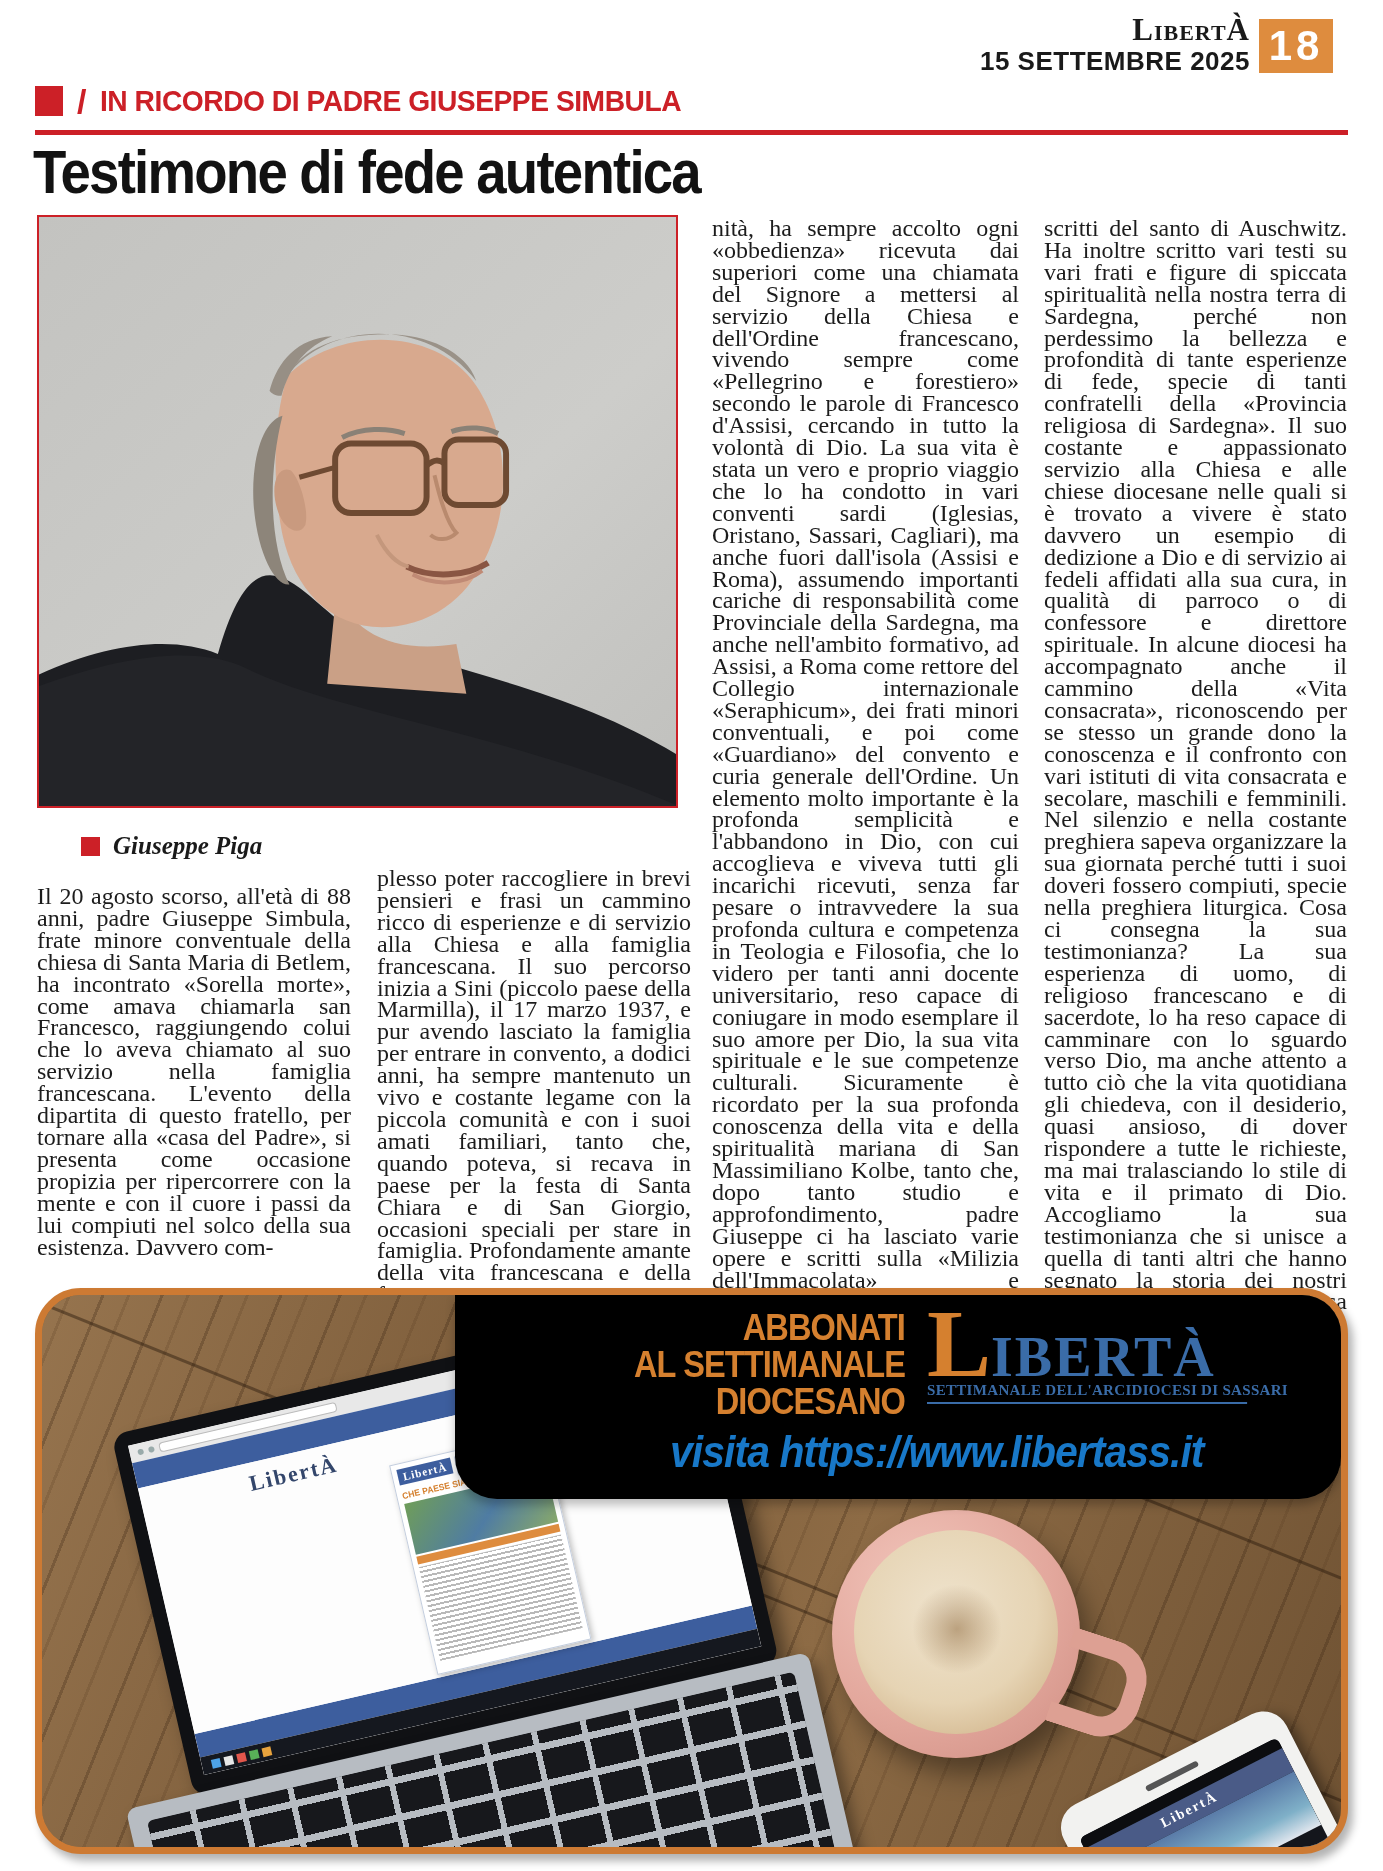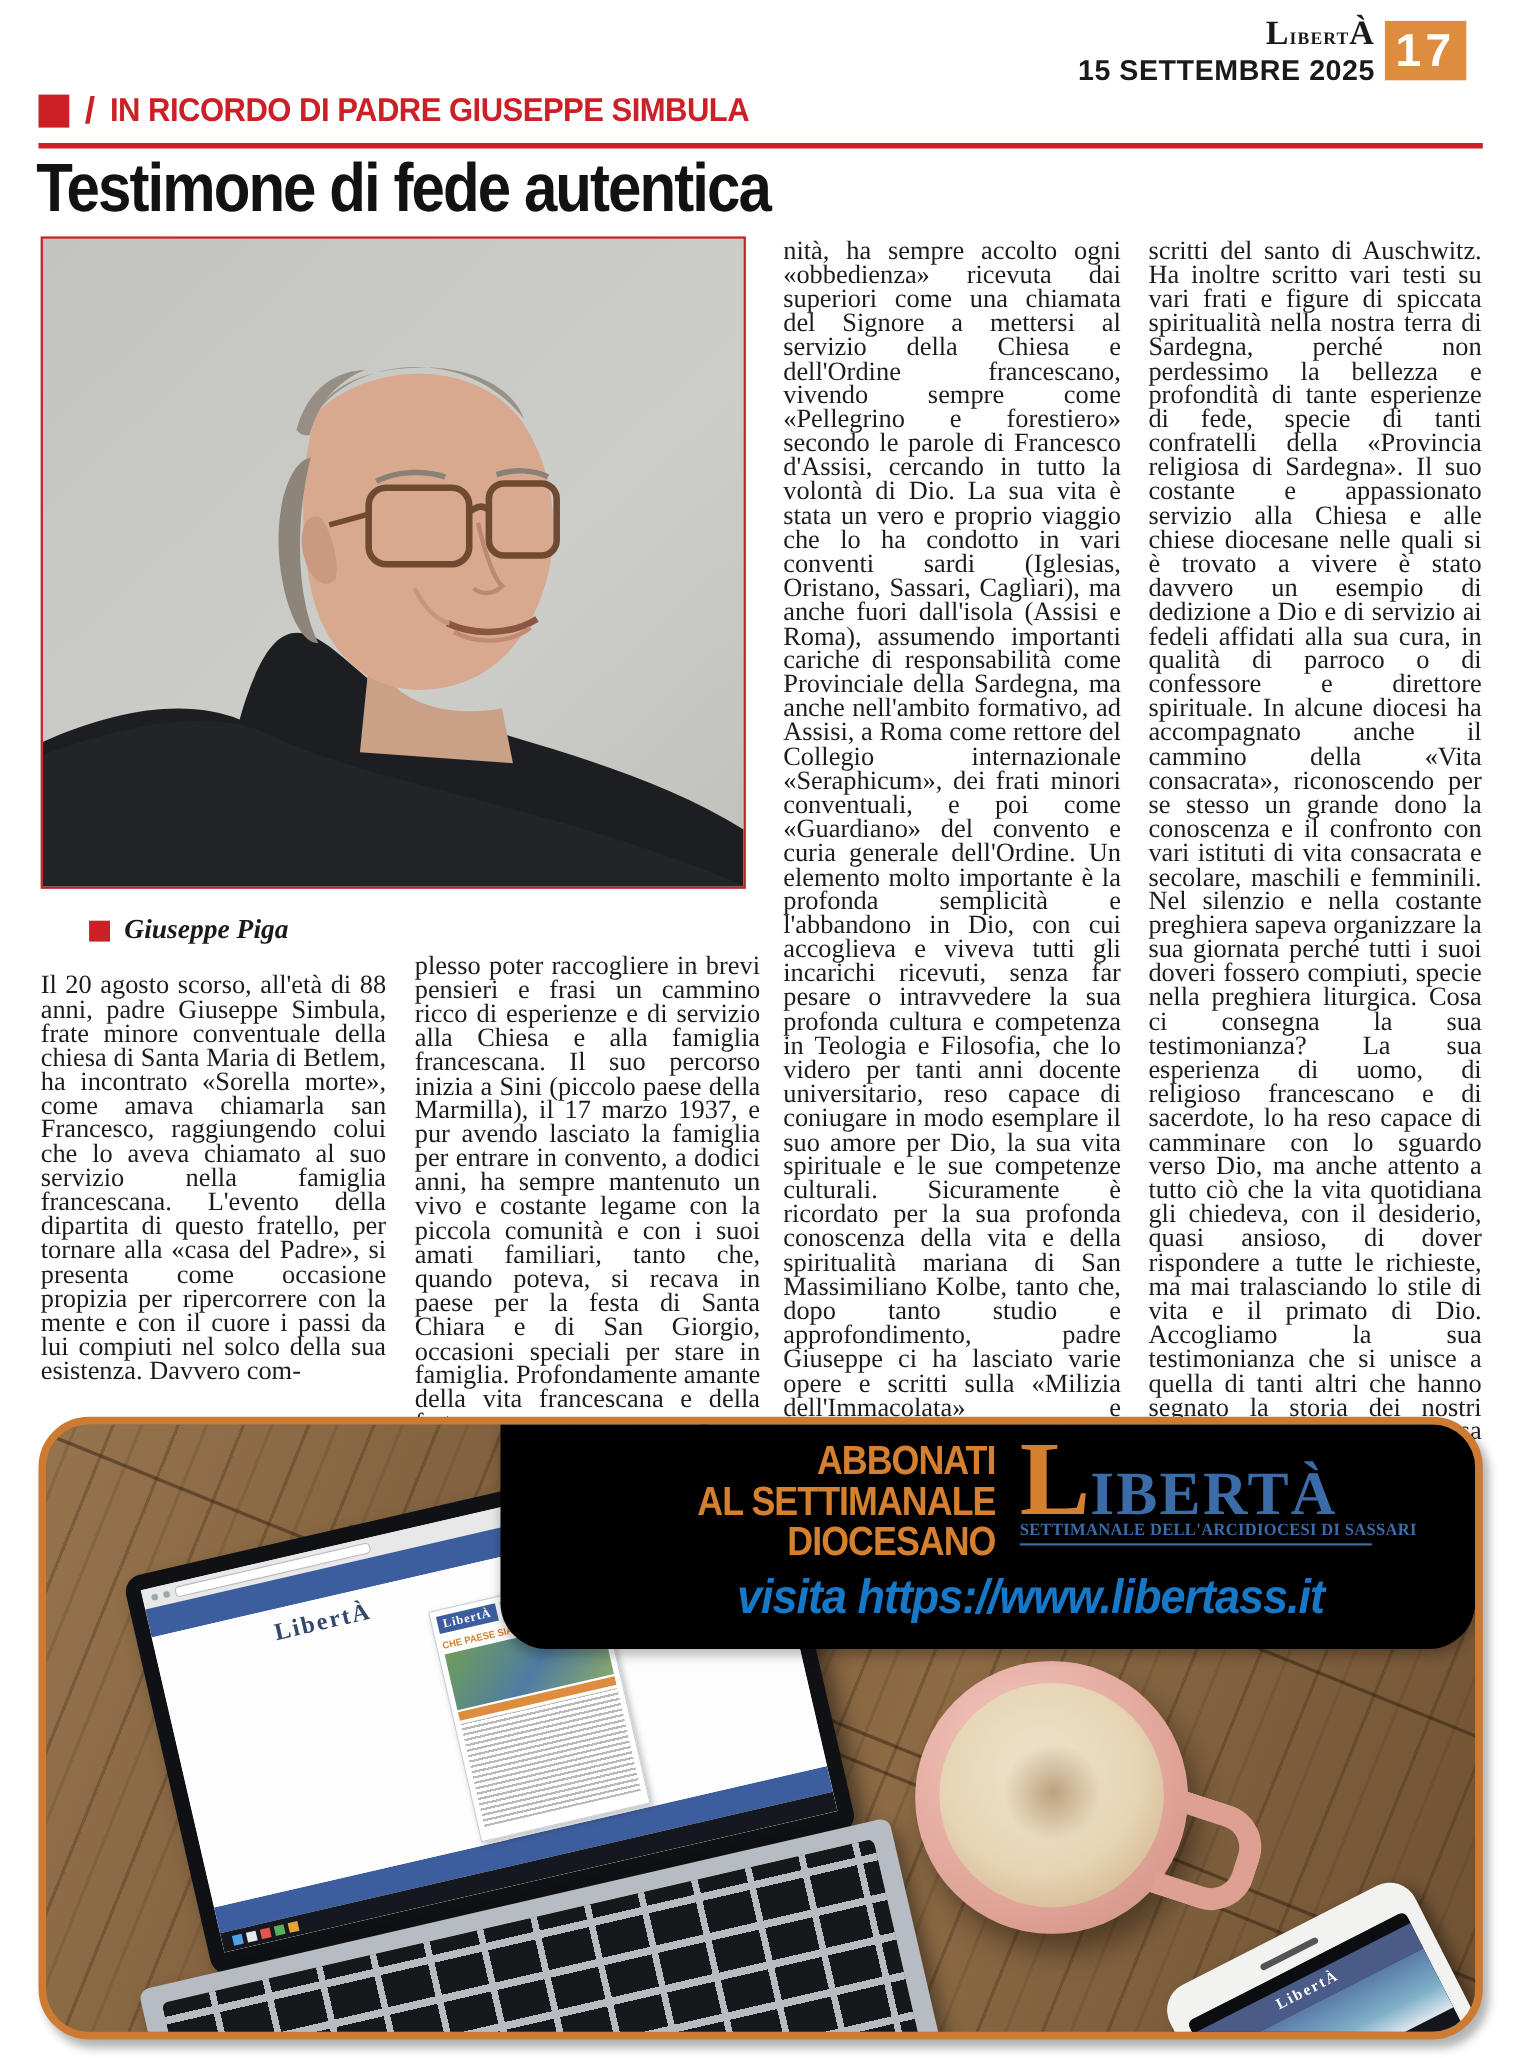--- a/index.html
+++ b/index.html
@@ -2,21 +2,21 @@
 <html lang="it"><head>
 <meta charset="utf-8">
 <style>
   html,body{margin:0;padding:0;background:#e8e8e8;}
   .page{position:relative;width:1383px;height:1871px;background:#ffffff;outline:1px solid #cfcfcf;
         font-family:"Liberation Serif",serif;overflow:hidden;}
 
   
   .masthead-block{position:absolute;top:16px;right:133px;text-align:right;color:#1a1a1a;}
   .masthead-logo{font-family:"Liberation Serif",serif;font-weight:700;font-size:31px;line-height:28px;letter-spacing:1px;}
-  .masthead-logo .sc{font-size:16px;}
+  .masthead-logo .sc{font-size:22px;}
   .masthead-date{font-family:"Liberation Sans",sans-serif;font-weight:700;font-size:26px;line-height:28px;letter-spacing:.5px;}
   .pagenum-box{position:absolute;top:19px;left:1259px;width:74px;height:54px;background:#de8c3e;
                display:flex;align-items:center;justify-content:center;
                font-family:"Liberation Sans",sans-serif;font-weight:700;font-size:42px;color:#fff;letter-spacing:4px;}
 
   
   .kicker{position:absolute;top:83px;left:35px;display:flex;align-items:center;gap:14px;height:36px;}
   .kicker-square{width:28px;height:30px;background:#cc2027;}
   .kicker-section{font-family:"Liberation Sans",sans-serif;font-size:33px;color:#111;letter-spacing:-0.5px;}
   .kicker-sep{font-family:"Liberation Sans",sans-serif;font-size:34px;font-weight:700;color:#cc2027;}
@@ -133,21 +133,21 @@
 </head>
 <body>
 
 <div class="page">
 
   <div class="masthead-block">
     <div class="masthead-logo"><span>L</span><span class="sc">IBERT</span><span>À</span></div>
     <div class="masthead-date">15 SETTEMBRE 2025</div>
   </div>
   <div class="pagenum-box">
-    <span>17</span>
+    <span>18</span>
   </div>
 
   <div class="kicker">
     <div class="kicker-square"></div>
     <div class="kicker-sep">/</div>
     <div class="kicker-title">IN RICORDO DI PADRE GIUSEPPE SIMBULA</div>
   </div>
   <div class="red-rule"></div>
 
   <div class="headline">Testimone di fede autentica</div>

